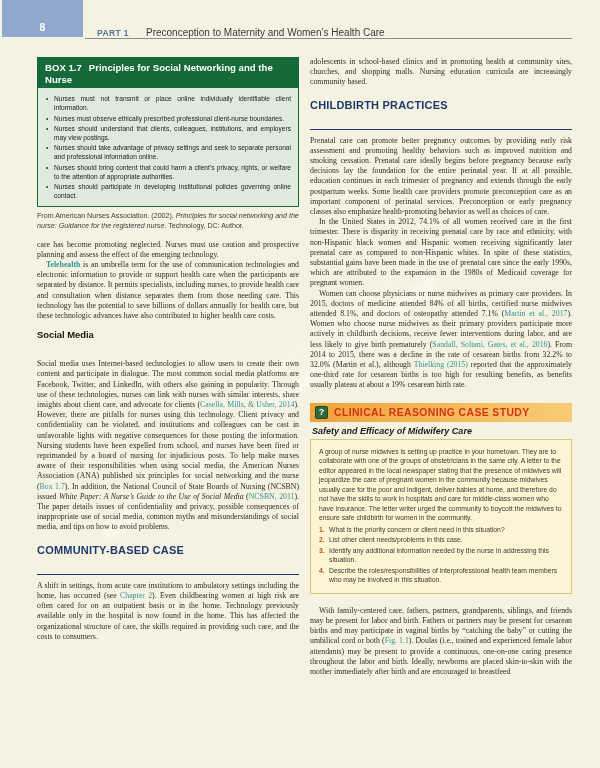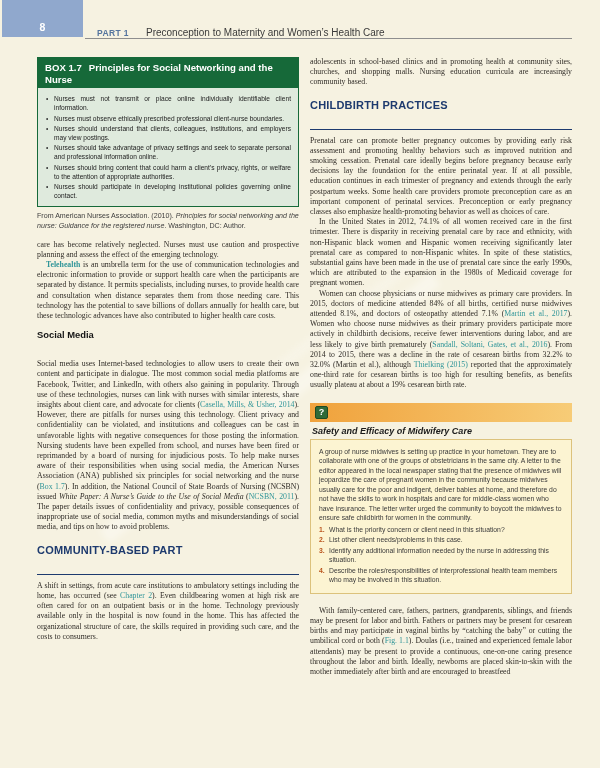--- a/index.html
+++ b/index.html
@@ -94,51 +94,52 @@
         <ul class="box-body">
           <li>Nurses must not transmit or place online individually identifiable client information.</li>
           <li>Nurses must observe ethically prescribed professional client-nurse boundaries.</li>
           <li>Nurses should understand that clients, colleagues, institutions, and employers may view postings.</li>
           <li>Nurses should take advantage of privacy settings and seek to separate personal and professional information online.</li>
           <li>Nurses should bring content that could harm a client’s privacy, rights, or welfare to the attention of appropriate authorities.</li>
           <li>Nurses should participate in developing institutional policies governing online contact.</li>
         </ul>
       </section>
 
-      <p class="source"><span>From American Nurses Association. (2010). </span><i>Principles for social networking and the nurse: Guidance for the registered nurse</i><span>. Washington, DC: Author.</span></p>
+      <p class="source"><span>From American Nurses Association. (2002). </span><i>Principles for social networking and the nurse: Guidance for the registered nurse</i><span>. Technology, DC: Author.</span></p>
 
-      <p class="body"><span>care has become relatively neglected. Nurses must use caution and prospective planning and assess the effect of the emerging technology.</span></p>
+      <p class="body"><span>care has become promoting neglected. Nurses must use caution and prospective planning and assess the effect of the emerging technology.</span></p>
 
       <p class="body indent"><span class="term">Telehealth</span><span> is an umbrella term for the use of communication technologies and electronic information to provide or support health care when the participants are separated by distance. It permits specialists, including nurses, to provide health care and consultation when distance separates them from those needing care. This technology has the potential to save billions of dollars annually for health care, but these technologic advances have also contributed to higher health care costs.</span></p>
 
       <h3 class="subhead">Social Media</h3>
 
       <p class="body"><span>Social media uses Internet-based technologies to allow users to create their own content and participate in dialogue. The most common social media platforms are Facebook, Twitter, and LinkedIn, with others also gaining in popularity. Through use of these technologies, nurses can link with nurses with similar interests, share insights about client care, and advocate for clients (</span><span class="link">Casella, Mills, &amp; Usher, 2014</span><span>). However, there are pitfalls for nurses using this technology. Client privacy and confidentiality can be violated, and institutions and colleagues can be cast in unfavorable lights with negative consequences for those posting the information. Nursing students have been expelled from school, and nurses have been fired or reprimanded by a board of nursing for injudicious posts. To help make nurses aware of their responsibilities when using social media, the American Nurses Association (ANA) published six principles for social networking and the nurse (</span><span class="link">Box 1.7</span><span>). In addition, the National Council of State Boards of Nursing (NCSBN) issued </span><i>White Paper: A Nurse’s Guide to the Use of Social Media</i><span> (</span><span class="link">NCSBN, 2011</span><span>). The paper details issues of confidentiality and privacy, possible consequences of inappropriate use of social media, common myths and misunderstandings of social media, and tips on how to avoid problems.</span></p>
 
-      <h2 class="mainhead">COMMUNITY-BASED PART</h2>
+      <h2 class="mainhead">COMMUNITY-BASED CASE</h2>
 
       <p class="body"><span>A shift in settings, from acute care institutions to ambulatory settings including the home, has occurred (see </span><span class="link">Chapter 2</span><span>). Even childbearing women at high risk are often cared for on an outpatient basis or in the home. Technology previously available only in the hospital is now found in the home. This has affected the organizational structure of care, the skills required in providing such care, and the costs to consumers.</span></p>
 
     </div>
 
     <div class="col">
 
       <p class="body"><span>adolescents in school-based clinics and in promoting health at community sites, churches, and shopping malls. Nursing education curricula are increasingly community based.</span></p>
 
       <h2 class="mainhead">CHILDBIRTH PRACTICES</h2>
 
       <p class="body"><span>Prenatal care can promote better pregnancy outcomes by providing early risk assessment and promoting healthy behaviors such as improved nutrition and smoking cessation. Prenatal care ideally begins before pregnancy because early decisions lay the foundation for the entire perinatal year. If at all possible, education continues in each trimester of pregnancy and extends through the early postpartum weeks. Some health care providers promote preconception care as an important component of perinatal services. Preconception or early pregnancy classes also emphasize health-promoting behavior as well as choices of care.</span></p>
 
       <p class="body indent"><span>In the United States in 2012, 74.1% of all women received care in the first trimester. There is disparity in receiving prenatal care by race and ethnicity, with non-Hispanic black women and Hispanic women receiving significantly later prenatal care as compared to non-Hispanic whites. In spite of these statistics, substantial gains have been made in the use of prenatal care since the early 1990s, which are attributed to the expansion in the 1980s of Medicaid coverage for pregnant women.</span></p>
 
       <p class="body indent"><span>Women can choose physicians or nurse midwives as primary care providers. In 2015, doctors of medicine attended 84% of all births, certified nurse midwives attended 8.1%, and doctors of osteopathy attended 7.1% (</span><span class="link">Martin et al., 2017</span><span>). Women who choose nurse midwives as their primary providers participate more actively in childbirth decisions, receive fewer interventions during labor, and are less likely to give birth prematurely (</span><span class="link">Sandall, Soltani, Gates, et al., 2016</span><span>). From 2014 to 2015, there was a decline in the rate of cesarean births from 32.2% to 32.0% (Martin et al.), although </span><span class="link">Thielking (2015)</span><span> reported that the approximately one-third rate for cesarean births is too high for resulting benefits, as benefits usually plateau at about a 19% cesarean birth rate.</span></p>
 
       <section class="case">
         <div class="case-head">
           <span class="case-icon">?</span>
+          <span class="case-head-text">CLINICAL REASONING CASE STUDY</span>
         </div>
         <div class="case-sub">Safety and Efficacy of Midwifery Care</div>
         <div class="case-body">
           <p>A group of nurse midwives is setting up practice in your hometown. They are to collaborate with one of the groups of obstetricians in the same city. A letter to the editor appeared in the local newspaper stating that the presence of midwives will jeopardize the care of pregnant women in the community because midwives usually care for the poor and indigent, deliver babies at home, and therefore do not have the skills to work in hospitals and care for middle-class women who have insurance. The letter writer urged the community to boycott the midwives to ensure safe childbirth for women in the community.</p>
           <ol class="case-q">
             <li><span class="qnum">1.</span><span>What is the priority concern or client need in this situation?</span></li>
             <li><span class="qnum">2.</span><span>List other client needs/problems in this case.</span></li>
             <li><span class="qnum">3.</span><span>Identify any additional information needed by the nurse in addressing this situation.</span></li>
             <li><span class="qnum">4.</span><span>Describe the roles/responsibilities of interprofessional health team members who may be involved in this situation.</span></li>
           </ol>

